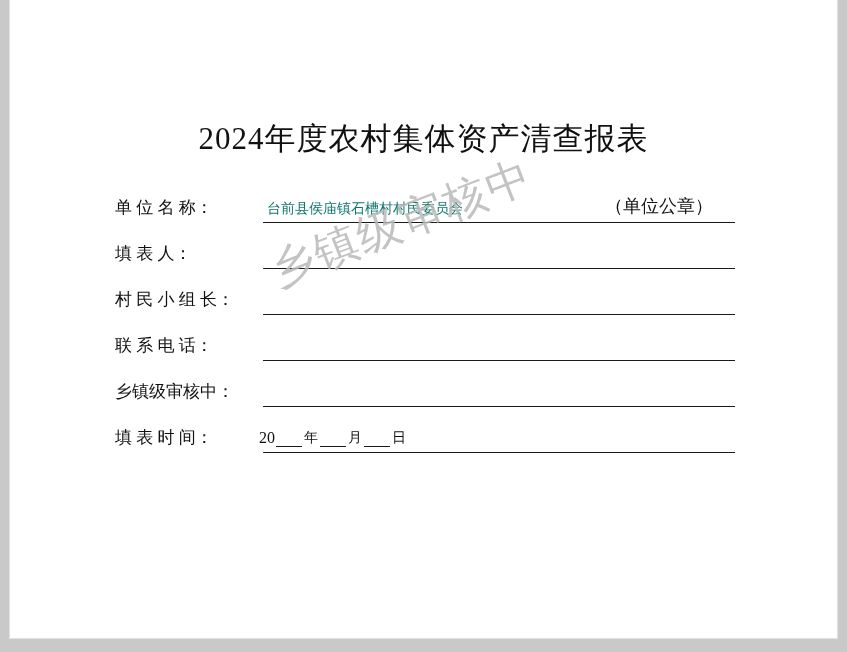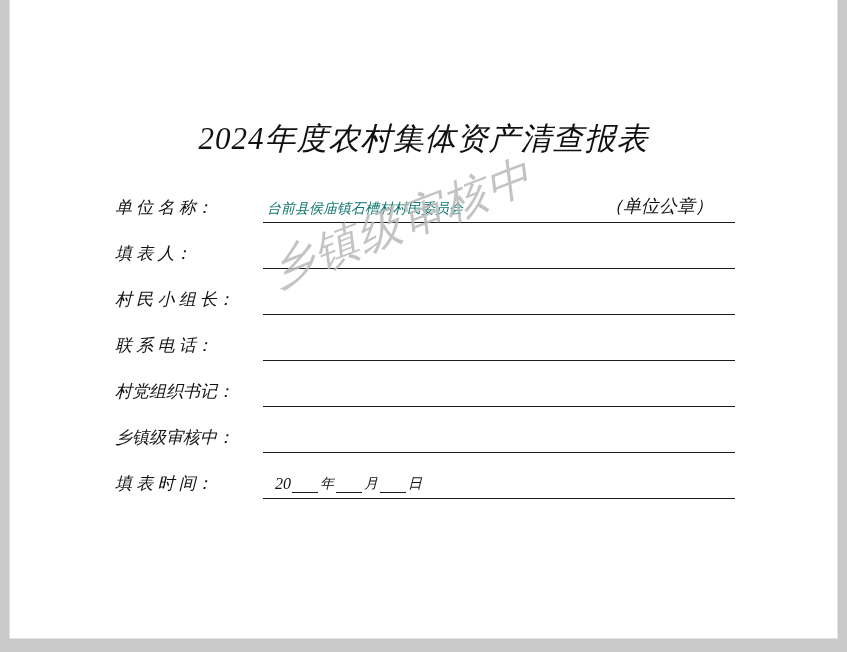--- a/index.html
+++ b/index.html
@@ -15,21 +15,20 @@
   }
   .page {
     position: absolute;
     left: 10px;
     top: 0px;
     width: 827px;
     height: 638px;
     background: #ffffff;
     box-shadow: 0 0 0 1px #e2e2e2;
     overflow: hidden;
-    font-style: italic;
   }
   .doc-title {
     position: absolute;
     left: 0;
     top: 118px;
     width: 827px;
     text-align: center;
     font-size: 31px;
     font-family: "Liberation Serif", serif;
     color: #111111;
@@ -76,21 +75,21 @@
     position: absolute;
     right: 22px;
     top: 2px;
     font-size: 18px;
     color: #111111;
     white-space: nowrap;
     text-align: center;
   }
   .date-value {
     position: absolute;
-    left: 160px;
+    left: 144px;
     top: 7px;
     font-size: 15px;
     color: #111111;
     white-space: nowrap;
     display: flex;
     align-items: flex-end;
   }
   .date-value .blank {
     display: inline-block;
     width: 26px;
@@ -147,25 +146,20 @@
       <div class="line"></div>
       <div class="value"></div>
     </div>
 
     <div class="row">
       <div class="label">联 系 电 话：</div>
       <div class="line"></div>
       <div class="value"></div>
     </div>
 
-    <div class="row">
-      <div class="label tight">村党组织书记：</div>
-      <div class="line"></div>
-      <div class="value"></div>
-    </div>
 
     <div class="row">
       <div class="label tight">乡镇级审核中：</div>
       <div class="line"></div>
       <div class="value"></div>
     </div>
 
     <div class="row">
       <div class="label">填 表 时 间：</div>
       <div class="line"></div>

